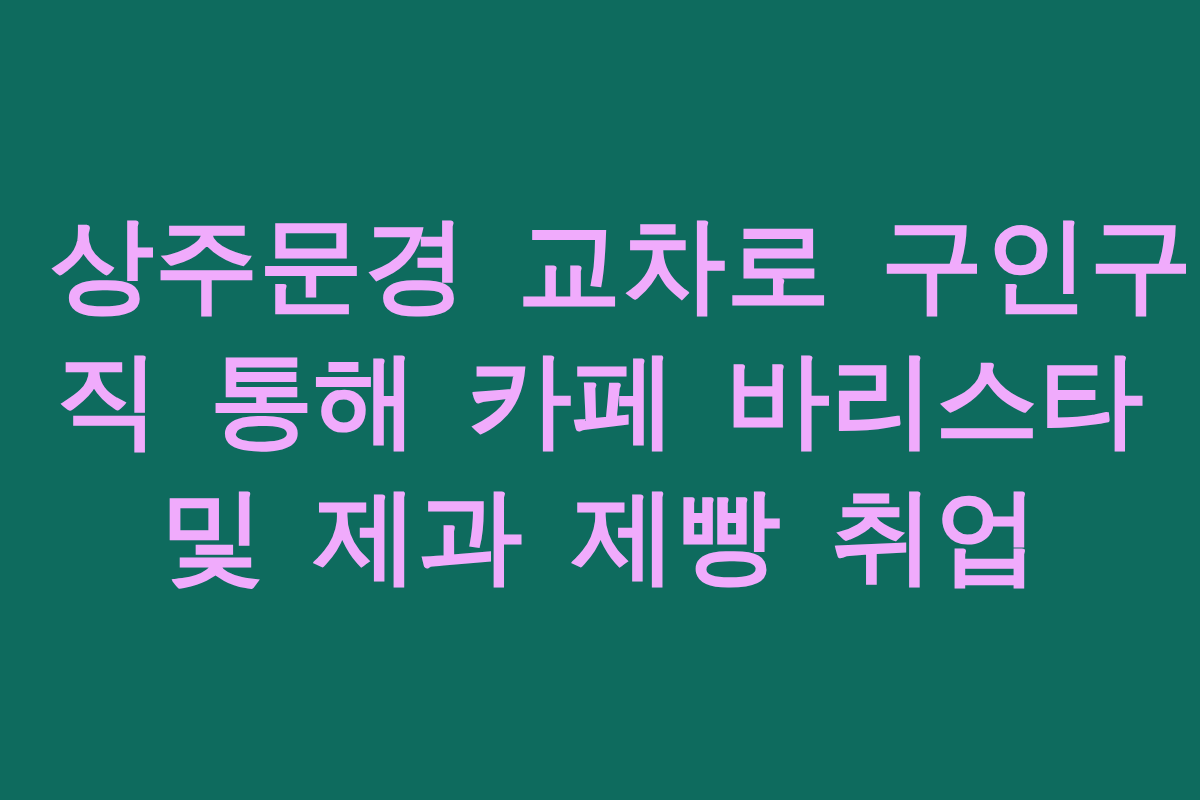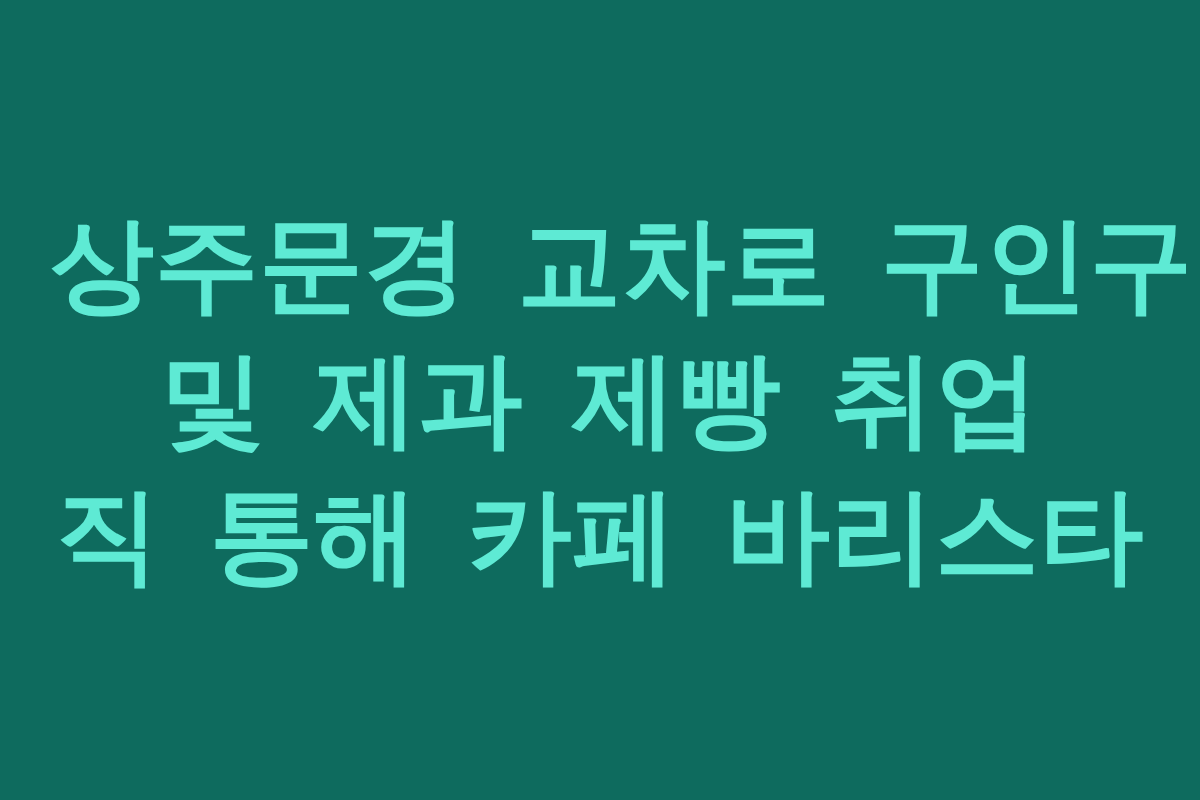--- a/index.html
+++ b/index.html
@@ -48,18 +48,18 @@
 
   
   #headline .line-1 { font-size: 104px; }
   #headline .line-2 { font-size: 104px; }
   #headline .line-3 { font-size: 104px; }
 </style>
 </head>
 <body>
 
 <div id="banner" style="background: rgb(14, 107, 94);">
-  <h1 id="headline" style="color: #5eead4;">
+  <h1 id="headline" style="color: #f0abfc;">
     <span class="line line-1">상주문경 교차로 구인구</span>
+    <span class="line line-2">직 통해 카페 바리스타</span>
     <span class="line line-3">및 제과 제빵 취업</span>
-    <span class="line line-2">직 통해 카페 바리스타</span>
   </h1>
 </div>
 
 </body></html>

